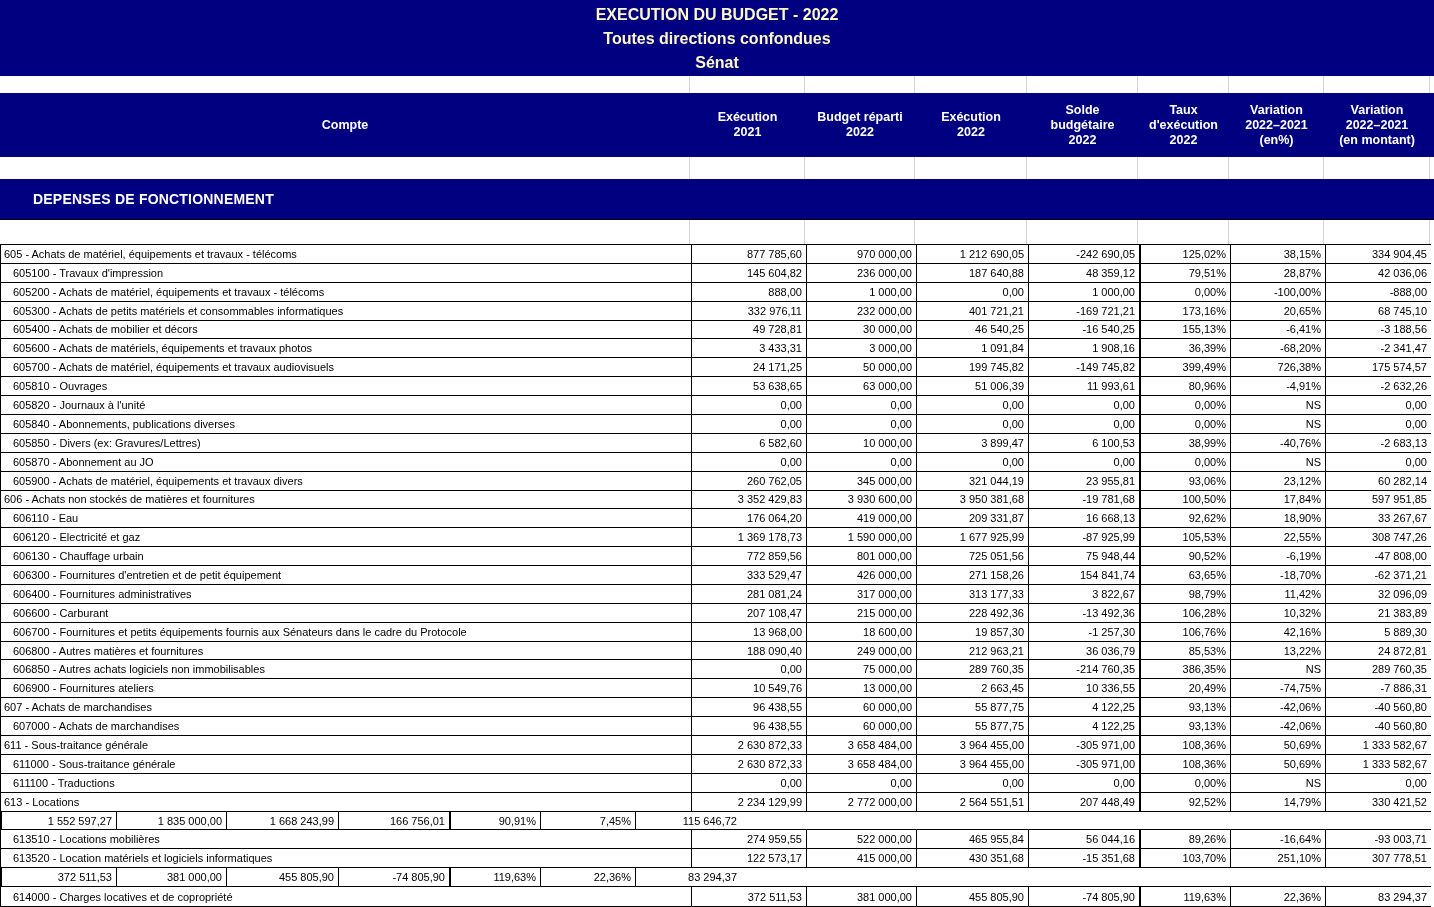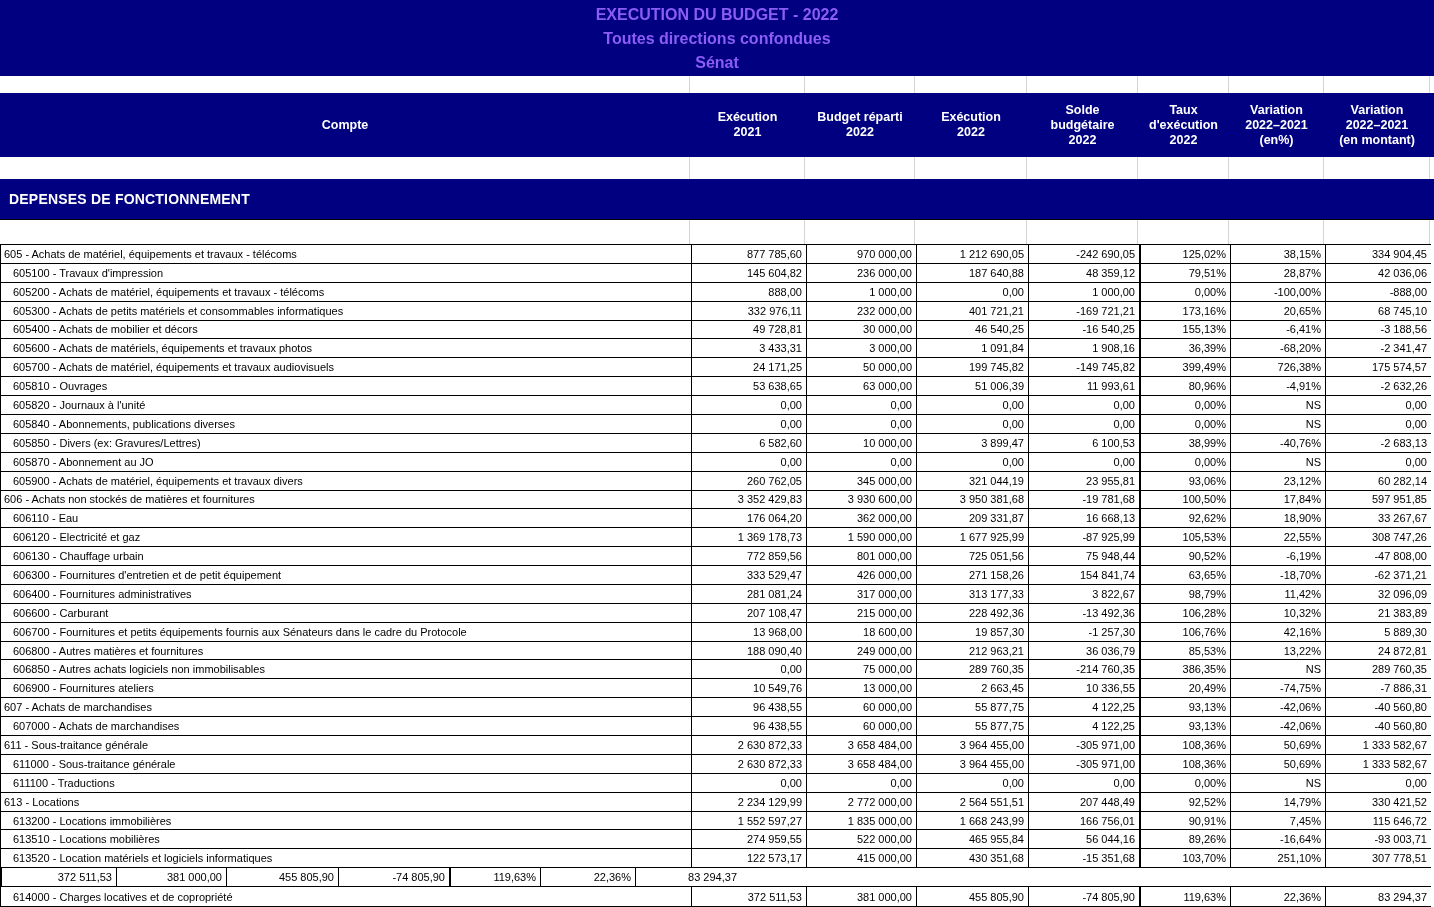--- a/index.html
+++ b/index.html
@@ -7,33 +7,33 @@
     --grid:#d4d4d4;
     --ink:#000000;
   }
   *{box-sizing:border-box;margin:0;padding:0;}
   html,body{width:1434px;height:907px;overflow:hidden;background:#ffffff;
     font-family:"Liberation Sans", sans-serif;}
   .page{position:relative;width:1434px;height:907px;background:#ffffff;}
 
   
   .title-band{position:absolute;left:0;top:0;width:1434px;height:76px;
-    background:var(--navy);color:#8b5cf6;text-align:center;
+    background:var(--navy);color:#fef9c3;text-align:center;
     display:flex;flex-direction:column;justify-content:center;gap:3px;}
   .title-band div{font-weight:bold;font-size:16px;line-height:21px;}
 
   .header-band{position:absolute;left:0;top:93px;width:1434px;height:64px;
     background:var(--navy);color:#fff;display:flex;align-items:center;}
   .hdr-cell{font-weight:bold;font-size:12.5px;line-height:15px;text-align:center;
     white-space:pre-line;}
 
   .section-band{position:absolute;left:0;top:179px;width:1434px;height:41px;
     background:var(--navy);color:#fff;display:flex;align-items:center;
     border-bottom:1px solid #000;}
-  .section-band span{font-weight:bold;font-size:14px;padding-left:9px;letter-spacing:.2px;}
+  .section-band span{font-weight:bold;font-size:14px;padding-left:9px;letter-spacing:.2px;margin-left:24px;}
 
   
   .strip{position:absolute;left:0;width:1434px;display:flex;}
   .strip .gcell{border-right:1px solid var(--grid);height:100%;}
   .strip1{top:76px;height:17px;}
   .strip2{top:157px;height:22px;}
   .strip3{top:220px;height:24px;}
 
   
   .w0{width:690px;flex:none;}
@@ -266,21 +266,21 @@
       <div class="cell c-num w2">3 930 600,00</div>
       <div class="cell c-num w3">3 950 381,68</div>
       <div class="cell c-num w4">-19 781,68</div>
       <div class="cell c-num thick w5">100,50%</div>
       <div class="cell c-num w6">17,84%</div>
       <div class="cell c-num w7">597 951,85</div>
     </div>
       <div class="trow">
       <div class="cell c-label w0 lvl1">606110 - Eau</div>
       <div class="cell c-num w1">176 064,20</div>
-      <div class="cell c-num w2">362 000,00</div>
+      <div class="cell c-num w2">419 000,00</div>
       <div class="cell c-num w3">209 331,87</div>
       <div class="cell c-num w4">16 668,13</div>
       <div class="cell c-num thick w5">92,62%</div>
       <div class="cell c-num w6">18,90%</div>
       <div class="cell c-num w7">33 267,67</div>
     </div>
       <div class="trow">
       <div class="cell c-label w0 lvl1">606120 - Electricité et gaz</div>
       <div class="cell c-num w1">1 369 178,73</div>
       <div class="cell c-num w2">1 590 000,00</div>
@@ -424,21 +424,20 @@
       <div class="cell c-label w0 lvl0">613 - Locations</div>
       <div class="cell c-num w1">2 234 129,99</div>
       <div class="cell c-num w2">2 772 000,00</div>
       <div class="cell c-num w3">2 564 551,51</div>
       <div class="cell c-num w4">207 448,49</div>
       <div class="cell c-num thick w5">92,52%</div>
       <div class="cell c-num w6">14,79%</div>
       <div class="cell c-num w7">330 421,52</div>
     </div>
       <div class="trow">
-      <div class="cell c-label w0 lvl1">613200 - Locations immobilières</div>
       <div class="cell c-num w1">1 552 597,27</div>
       <div class="cell c-num w2">1 835 000,00</div>
       <div class="cell c-num w3">1 668 243,99</div>
       <div class="cell c-num w4">166 756,01</div>
       <div class="cell c-num thick w5">90,91%</div>
       <div class="cell c-num w6">7,45%</div>
       <div class="cell c-num w7">115 646,72</div>
     </div>
       <div class="trow">
       <div class="cell c-label w0 lvl1">613510 - Locations mobilières</div>

